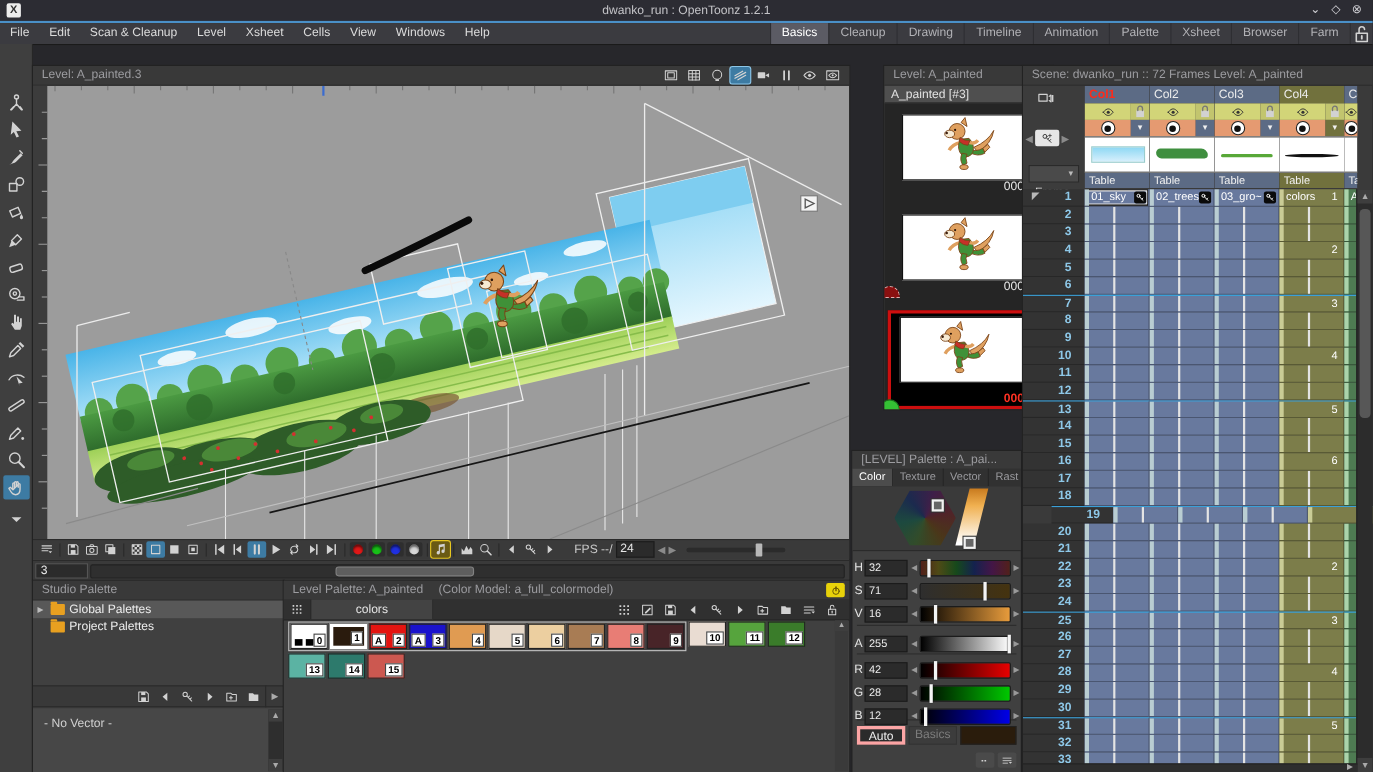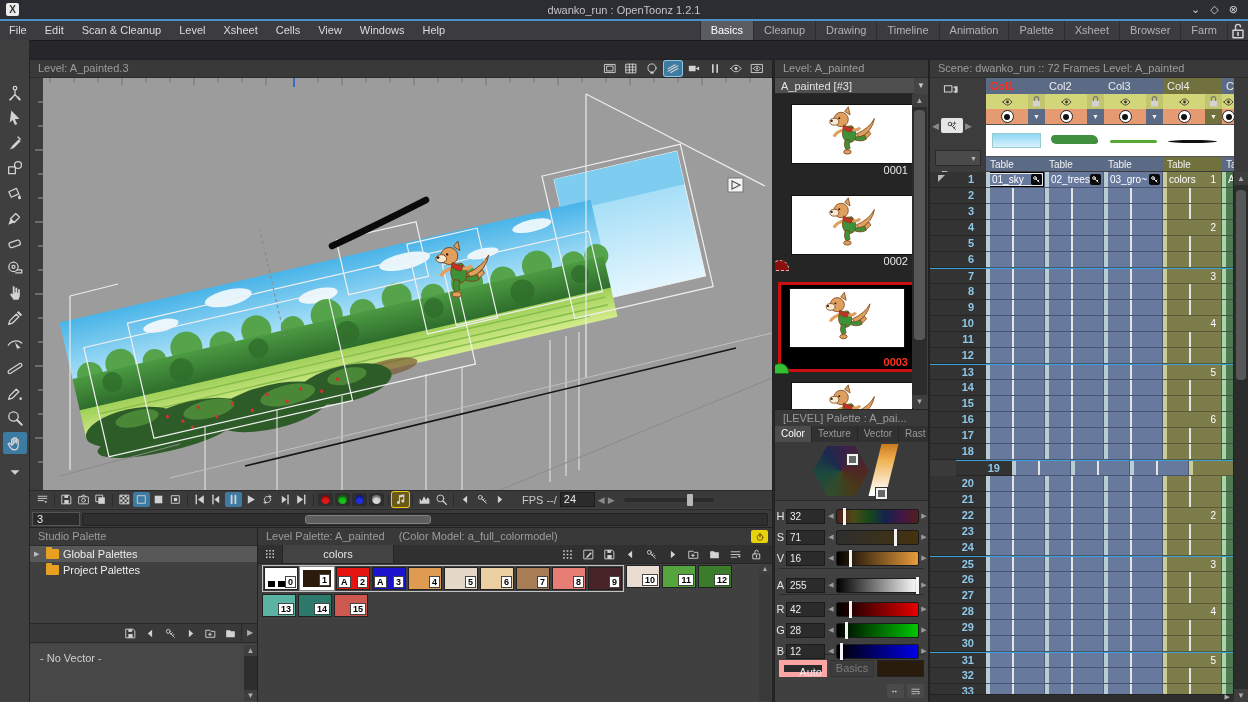--- a/index.html
+++ b/index.html
@@ -53,21 +53,21 @@
   .chan i{display:block;width:9px;height:9px;border-radius:50%;box-shadow:inset 0 2px 2px rgba(0,0,0,.55)}
   #fpswrap{display:flex;align-items:center;gap:3px;margin-left:14px;flex:none}
   #fpsbox{width:30px;height:13px;background:#2b2b2b;border:1px solid #1c1c1c;color:#e8e8e8;line-height:13px;padding-left:3px}
   #fpsslider{position:relative;width:90px;height:4px;background:#2b2b2b;border-radius:2px;margin-left:6px}
   #fpsthumb{position:absolute;top:-4px;width:6px;height:12px;background:#b8b8b8;border-radius:1px}
   #vslide{position:absolute;left:0;top:449px;width:742px;height:18px;background:#3a3a3a;border-top:1px solid #2a2a2a}
   #framefield{position:absolute;left:2px;top:2px;width:42px;height:12px;background:#2b2b2b;border:1px solid #555;color:#eee;line-height:12px;padding-left:4px}
   #vtrack{position:absolute;left:52px;top:3px;width:684px;height:11px;background:#2f2f2f;border:1px solid #222;border-radius:2px}
   #vthumb{position:absolute;left:222px;top:1px;width:124px;height:7px;background:#5e5e5e;border:1px solid #818181;border-radius:3px}
   
-  #strip{left:775px;top:60px;width:153px;height:349px;overflow:hidden}
+  #strip{left:804px;top:60px;width:153px;height:312px;overflow:hidden}
   #stripcombo{position:absolute;left:0;top:18px;width:153px;height:16px;background:#4f4f4f;border-bottom:1px solid #2a2a2a;color:#e2e2e2;line-height:16px;padding-left:6px;box-sizing:border-box}
   #stripcombo .dd{position:absolute;right:0;top:0;width:14px;height:16px;background:#454545;text-align:center;color:#ccc;font-size:8px;line-height:16px}
   #thumbs{position:absolute;left:0;top:34px;width:137px;bottom:0;background:#252525}
   .thumb{position:absolute;left:16px;width:120px;height:58px;background:#fff;border:1px solid #111}
   .tnum{position:absolute;right:4px;color:#e8e8e8;font-size:11px}
   .tnum.sel{color:#ff3224;font-weight:bold}
   .selframe{position:absolute;left:3px;width:131px;border:3px solid #cc0f0f;background:#000}
   #stripscroll{position:absolute;right:1px;top:34px;width:15px;bottom:1px;background:#2c2c2c}
   .sbtn{height:13px;text-align:center;font-size:8px;color:#aaa;line-height:13px;background:#3e3e3e}
   .sthumb{position:absolute;left:2px;width:11px;background:#575757;border-radius:4px}
@@ -86,21 +86,21 @@
             background:linear-gradient(180deg,#c87a1e,#f0b050 30%,#ffffff 95%)}
   .pmark{position:absolute;width:7px;height:7px;background:#666;border:2px solid #f2f2f2;box-shadow:0 0 0 1px #333}
   .srow{position:absolute;left:0;width:153px;height:20px;display:flex;align-items:center}
   .slab{width:11px;text-align:center;color:#e4e4e4}
   .sval{width:34px;height:13px;background:#2b2b2b;border:1px solid #1b1b1b;color:#ececec;font-size:10px;line-height:13px;padding-left:3px;margin-right:2px}
   .sarr{width:8px;color:#999;font-size:7px;text-align:center}
   .sbar{position:relative;flex:1;height:13px;border:1px solid #1b1b1b;border-radius:2px;margin:0 1px}
   .sth{position:absolute;top:-2px;width:3px;height:17px;background:#f4f4f4;box-shadow:0 0 1px #000}
   .ssep{position:absolute;left:4px;width:145px;height:1px;background:#2c2c2c}
   #autorow{position:absolute;left:4px;top:250px;width:145px;height:17px;display:flex;gap:3px}
-  #autobtn{width:38px;background:#2b2b2b;border:5px solid #fca5a5;color:#ececec;text-align:right;line-height:15px}
+  #autobtn{width:38px;background:#2b2b2b;border:3px solid #fca5a5;color:#ececec;text-align:center;line-height:15px}
   #applybtn{width:42px;background:#3c3c3c;border:1px solid #333;color:#7c7c7c;text-align:center;line-height:15px}
   #curcolor{flex:1;border:1px solid #222}
   #sebot{position:absolute;right:4px;top:274px;display:flex;gap:3px}
   .minib{width:17px;height:14px;background:#4a4a4a;border-radius:2px;display:flex;align-items:center;justify-content:center}
   .minib svg{width:11px;height:11px}
   
   #xsheet{left:930px;top:60px;width:318px;height:642px;background:#3a3a3a;overflow:hidden}
   #xctrl{position:absolute;left:0;top:18px;width:56px;height:94px;background:#3c3c3c}
   #framebtn{position:absolute;left:5px;top:72px;width:46px;height:16px;background:#4a4a4a;border:1px solid #2a2a2a;color:#d8d8d8;line-height:16px;padding-left:5px;box-sizing:border-box}
   #framebtn span{float:right;margin-right:3px;font-size:7px;color:#bbb}

